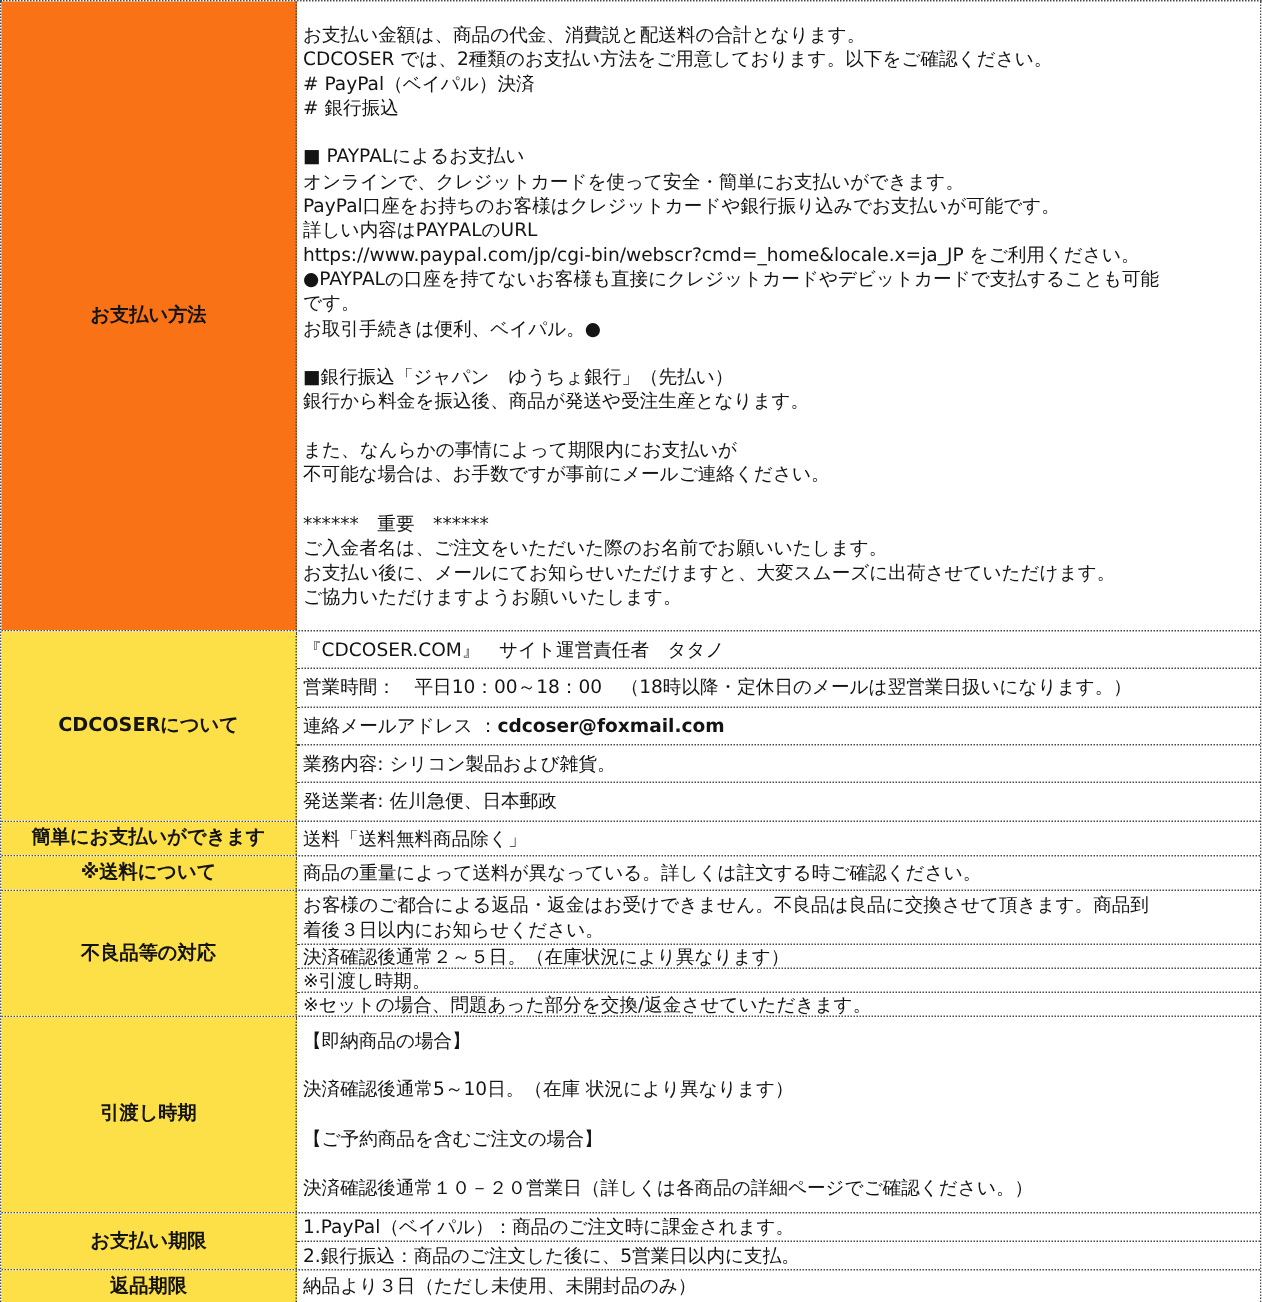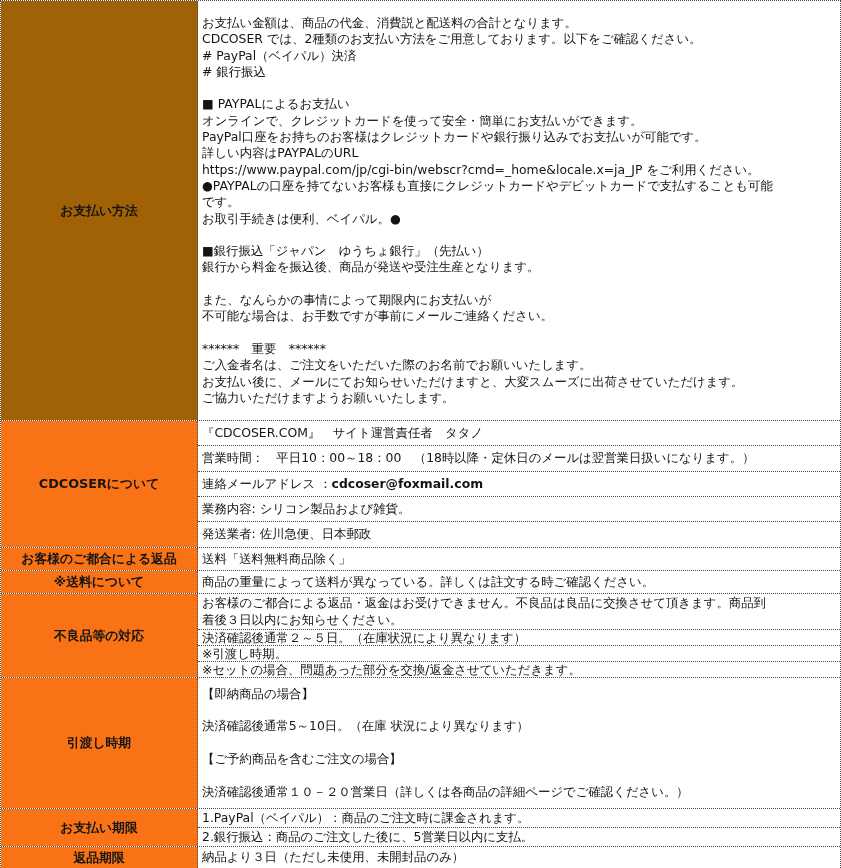--- a/index.html
+++ b/index.html
@@ -17,32 +17,32 @@
   }
   .section{
     display:flex;
     border-bottom:1px dotted #4a4a4a;
   }
   .section:last-child{border-bottom:none;}
   .hdr{
     flex:0 0 197px;
     width:197px;
     border-right:1px dotted #4a4a4a;
-    background:#f97316;
+    background:#fde047;
     display:flex;
     align-items:center;
     justify-content:center;
     text-align:center;
     font-weight:bold;
     font-size:12.8px;
     line-height:16px;
     padding:2px;
     box-sizing:border-box;
   }
-  [data-name="section-payment-method"] .hdr{background:#a16207;}
+  [data-name="section-payment-method"] .hdr{background:#f97316;}
   .content{
     flex:1 1 auto;
     display:flex;
     flex-direction:column;
     min-width:0;
   }
   .row{
     border-bottom:1px dotted #4a4a4a;
     padding:14px 4px;
     flex:1 0 auto;
@@ -115,21 +115,21 @@
         </div>
         <div class="row" data-name="content-row">
           <div class="line" data-name="text-line">業務内容: シリコン製品および雑貨。</div>
         </div>
         <div class="row" data-name="content-row">
           <div class="line" data-name="text-line">発送業者: 佐川急便、日本郵政</div>
         </div>
       </div>
     </div>
     <div class="section" data-name="section-extra-charges">
-      <div class="hdr" data-name="section-header-extra-charges">お客様のご都合による返品</div>
+      <div class="hdr" data-name="section-header-extra-charges">簡単にお支払いができます</div>
       <div class="content" data-name="section-content-extra-charges">
         <div class="row" data-name="content-row">
           <div class="line" data-name="text-line">送料「送料無料商品除く」</div>
         </div>
       </div>
     </div>
     <div class="section" data-name="section-shipping-note">
       <div class="hdr" data-name="section-header-shipping-note">※送料について</div>
       <div class="content" data-name="section-content-shipping-note">
         <div class="row" data-name="content-row">

